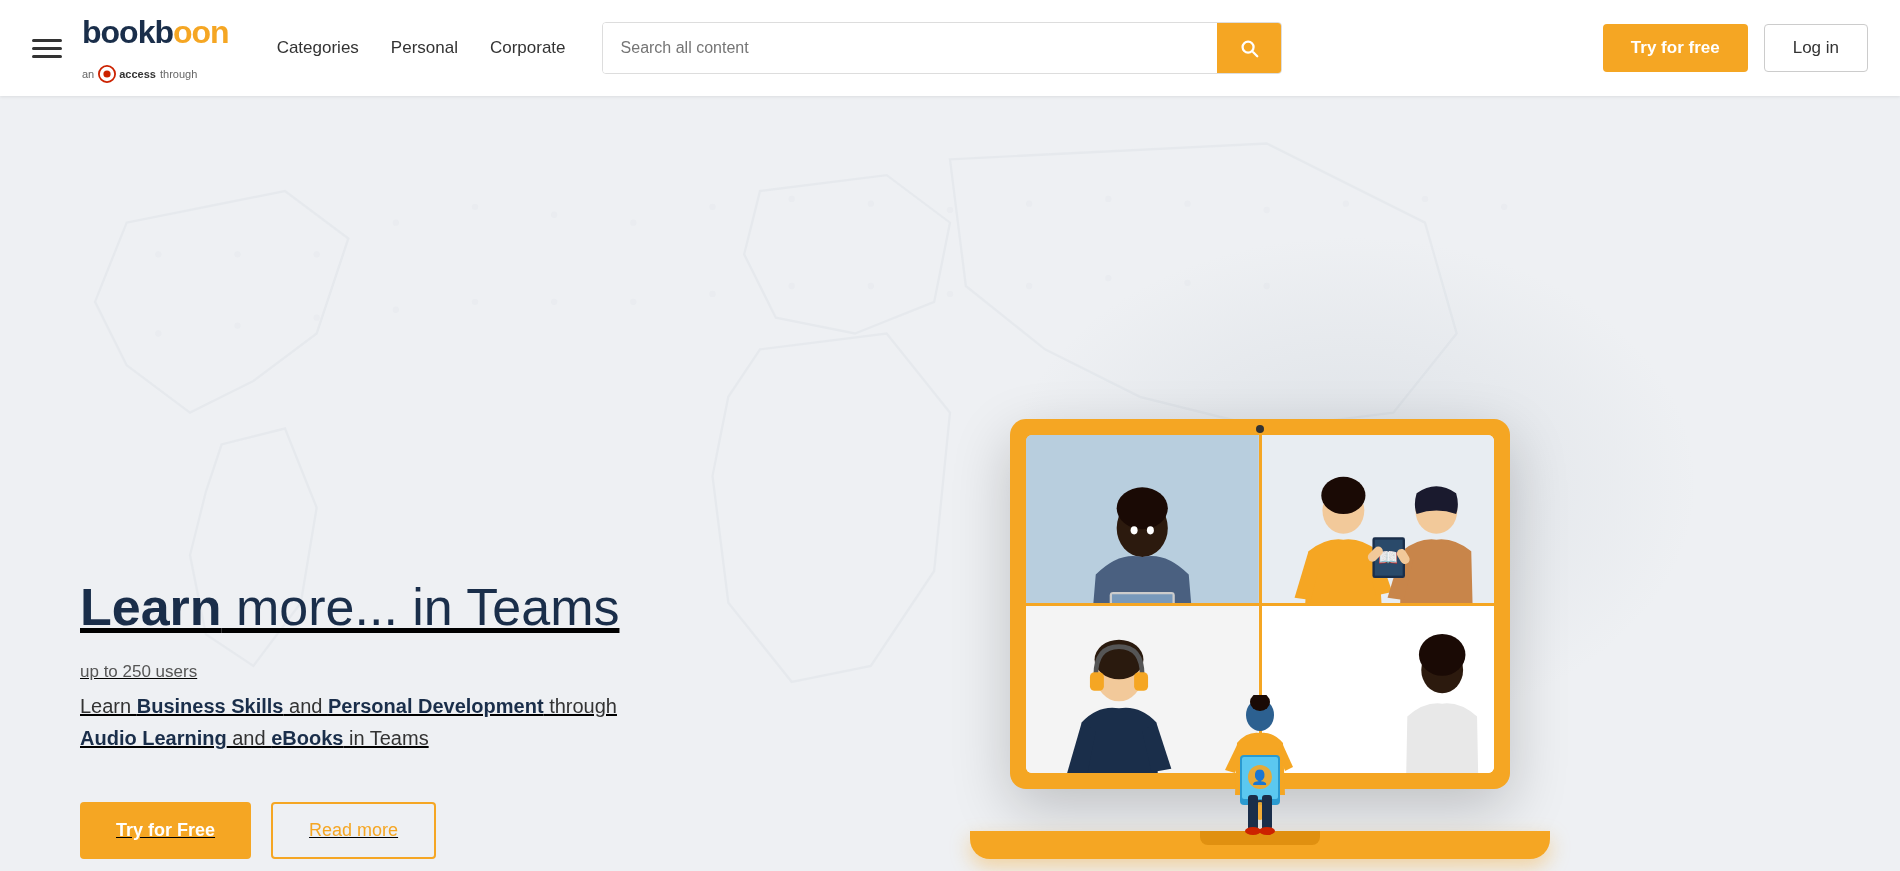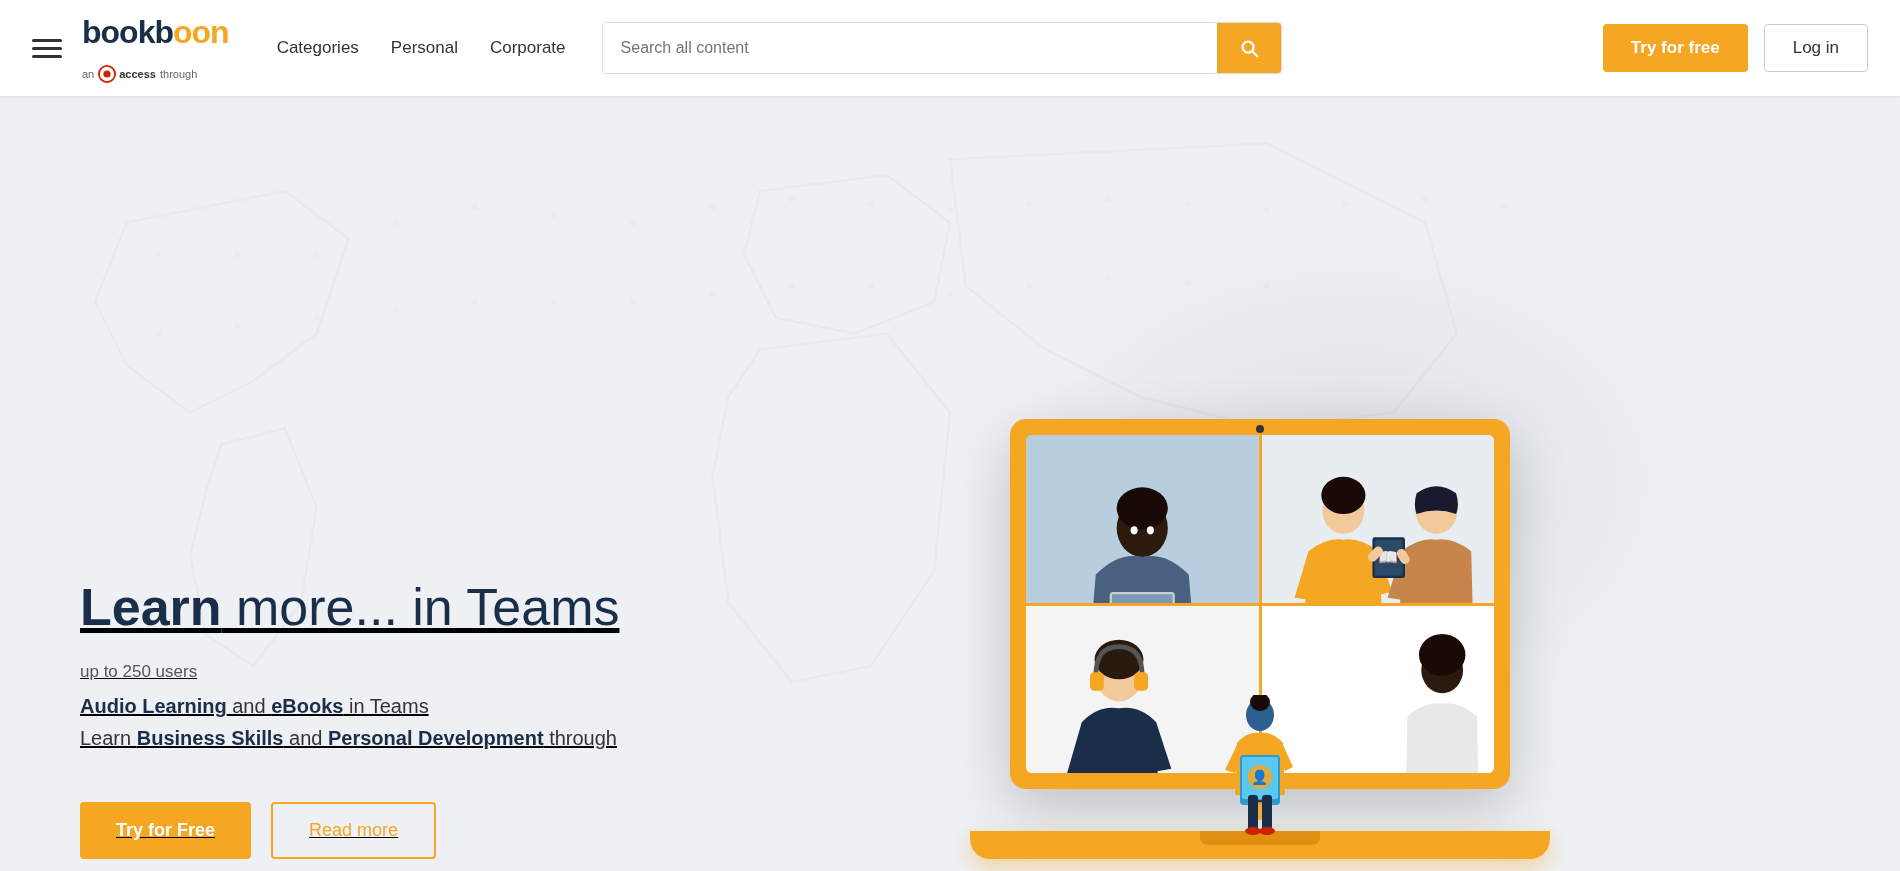--- a/index.html
+++ b/index.html
@@ -467,24 +467,24 @@
     </g>
   </svg>
 
   <div class="hero-content">
     <h1 class="hero-title">
       <strong class="bold">Learn</strong><span> more... in Teams</span>
     </h1>
     <p class="hero-subtitle">up to 250 users</p>
     <div class="hero-desc">
       <div>
-        <strong>Audio Learning</strong><span> and </span><strong>eBooks</strong><span> in Teams</span>
+        <span>Learn </span><strong>Business Skills</strong><span> and </span><strong>Personal Development</strong><span> through</span>
       </div>
       <div>
-        <span>Learn </span><strong>Business Skills</strong><span> and </span><strong>Personal Development</strong><span> through</span>
+        <strong>Audio Learning</strong><span> and </span><strong>eBooks</strong><span> in Teams</span>
       </div>
     </div>
     <div class="hero-buttons">
       <button class="btn-hero-primary">Try for Free</button>
       <button class="btn-hero-secondary">Read more</button>
     </div>
   </div>
 
   <div class="hero-visual">
     <div class="laptop-container">

